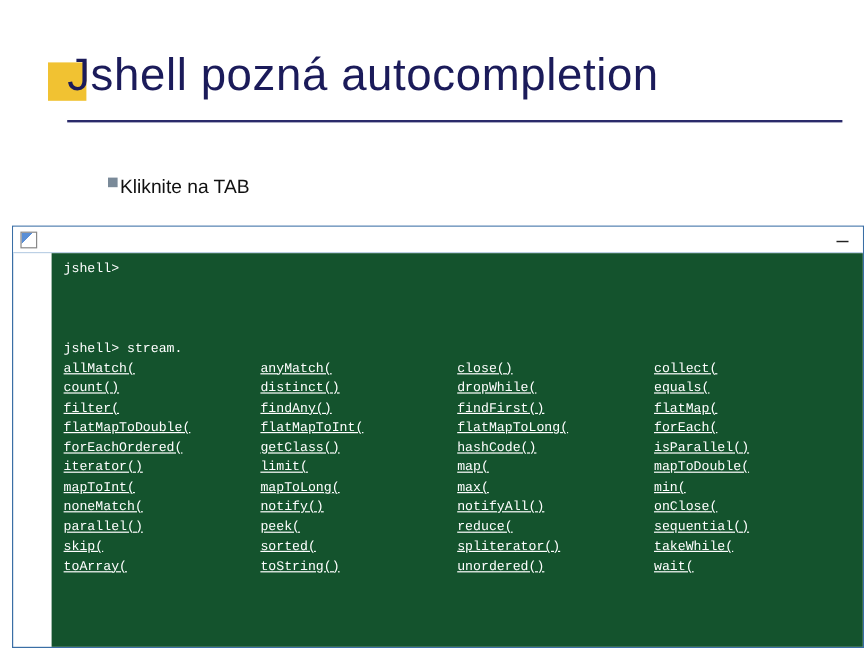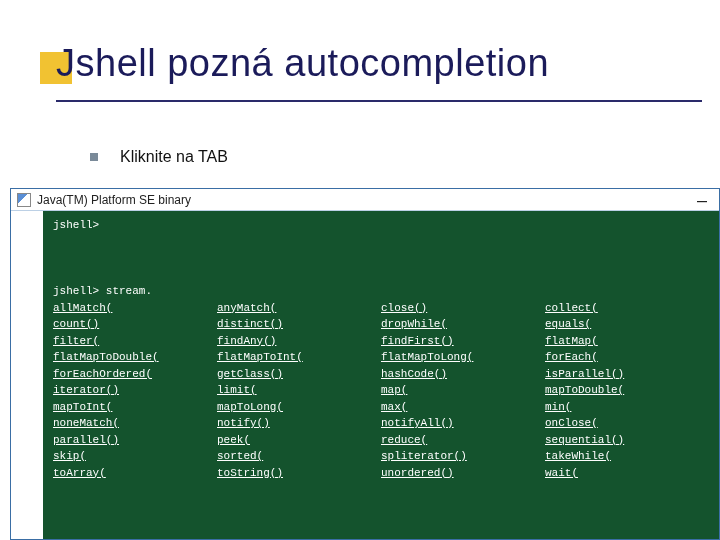--- a/index.html
+++ b/index.html
@@ -39,22 +39,22 @@
     font-family: Verdana, Geneva, sans-serif;
     color: #1b1b5a;
     letter-spacing: 0.5px;
     font-weight: 400;
   }
   .bullet-row {
     position: absolute;
     left: 90px;
     top: 148px;
     display: flex;
-    align-items: center;
-    gap: 22px;
+    align-items: flex-start;
+    gap: 2px;
   }
   .bullet-sq {
     width: 8px;
     height: 8px;
     background: #7a8a99;
   }
   .bullet-text {
     font-size: 16px;
     color: #111;
   }
@@ -118,20 +118,19 @@
 
 <div class="bullet-row">
   <div class="bullet-sq"></div>
   <div class="bullet-text">Kliknite na TAB</div>
 </div>
 
 <div class="window">
   <div class="titlebar">
     <div class="tb-left">
       <span class="java-icon"></span>
-      <span>Java(TM) Platform SE binary</span>
     </div>
     <div class="tb-min">–</div>
   </div>
   <div class="terminal" id="terminal"><div>jshell&gt;</div>
 <div> </div>
 <div>jshell&gt; stream.</div><div class="term-row"><span class="term-col">allMatch(</span><span class="term-col">anyMatch(</span><span class="term-col">close()</span><span class="term-col">collect(</span></div><div class="term-row"><span class="term-col">count()</span><span class="term-col">distinct()</span><span class="term-col">dropWhile(</span><span class="term-col">equals(</span></div><div class="term-row"><span class="term-col">filter(</span><span class="term-col">findAny()</span><span class="term-col">findFirst()</span><span class="term-col">flatMap(</span></div><div class="term-row"><span class="term-col">flatMapToDouble(</span><span class="term-col">flatMapToInt(</span><span class="term-col">flatMapToLong(</span><span class="term-col">forEach(</span></div><div class="term-row"><span class="term-col">forEachOrdered(</span><span class="term-col">getClass()</span><span class="term-col">hashCode()</span><span class="term-col">isParallel()</span></div><div class="term-row"><span class="term-col">iterator()</span><span class="term-col">limit(</span><span class="term-col">map(</span><span class="term-col">mapToDouble(</span></div><div class="term-row"><span class="term-col">mapToInt(</span><span class="term-col">mapToLong(</span><span class="term-col">max(</span><span class="term-col">min(</span></div><div class="term-row"><span class="term-col">noneMatch(</span><span class="term-col">notify()</span><span class="term-col">notifyAll()</span><span class="term-col">onClose(</span></div><div class="term-row"><span class="term-col">parallel()</span><span class="term-col">peek(</span><span class="term-col">reduce(</span><span class="term-col">sequential()</span></div><div class="term-row"><span class="term-col">skip(</span><span class="term-col">sorted(</span><span class="term-col">spliterator()</span><span class="term-col">takeWhile(</span></div><div class="term-row"><span class="term-col">toArray(</span><span class="term-col">toString()</span><span class="term-col">unordered()</span><span class="term-col">wait(</span></div><div> </div></div>
 </div>
 
 </body></html>

